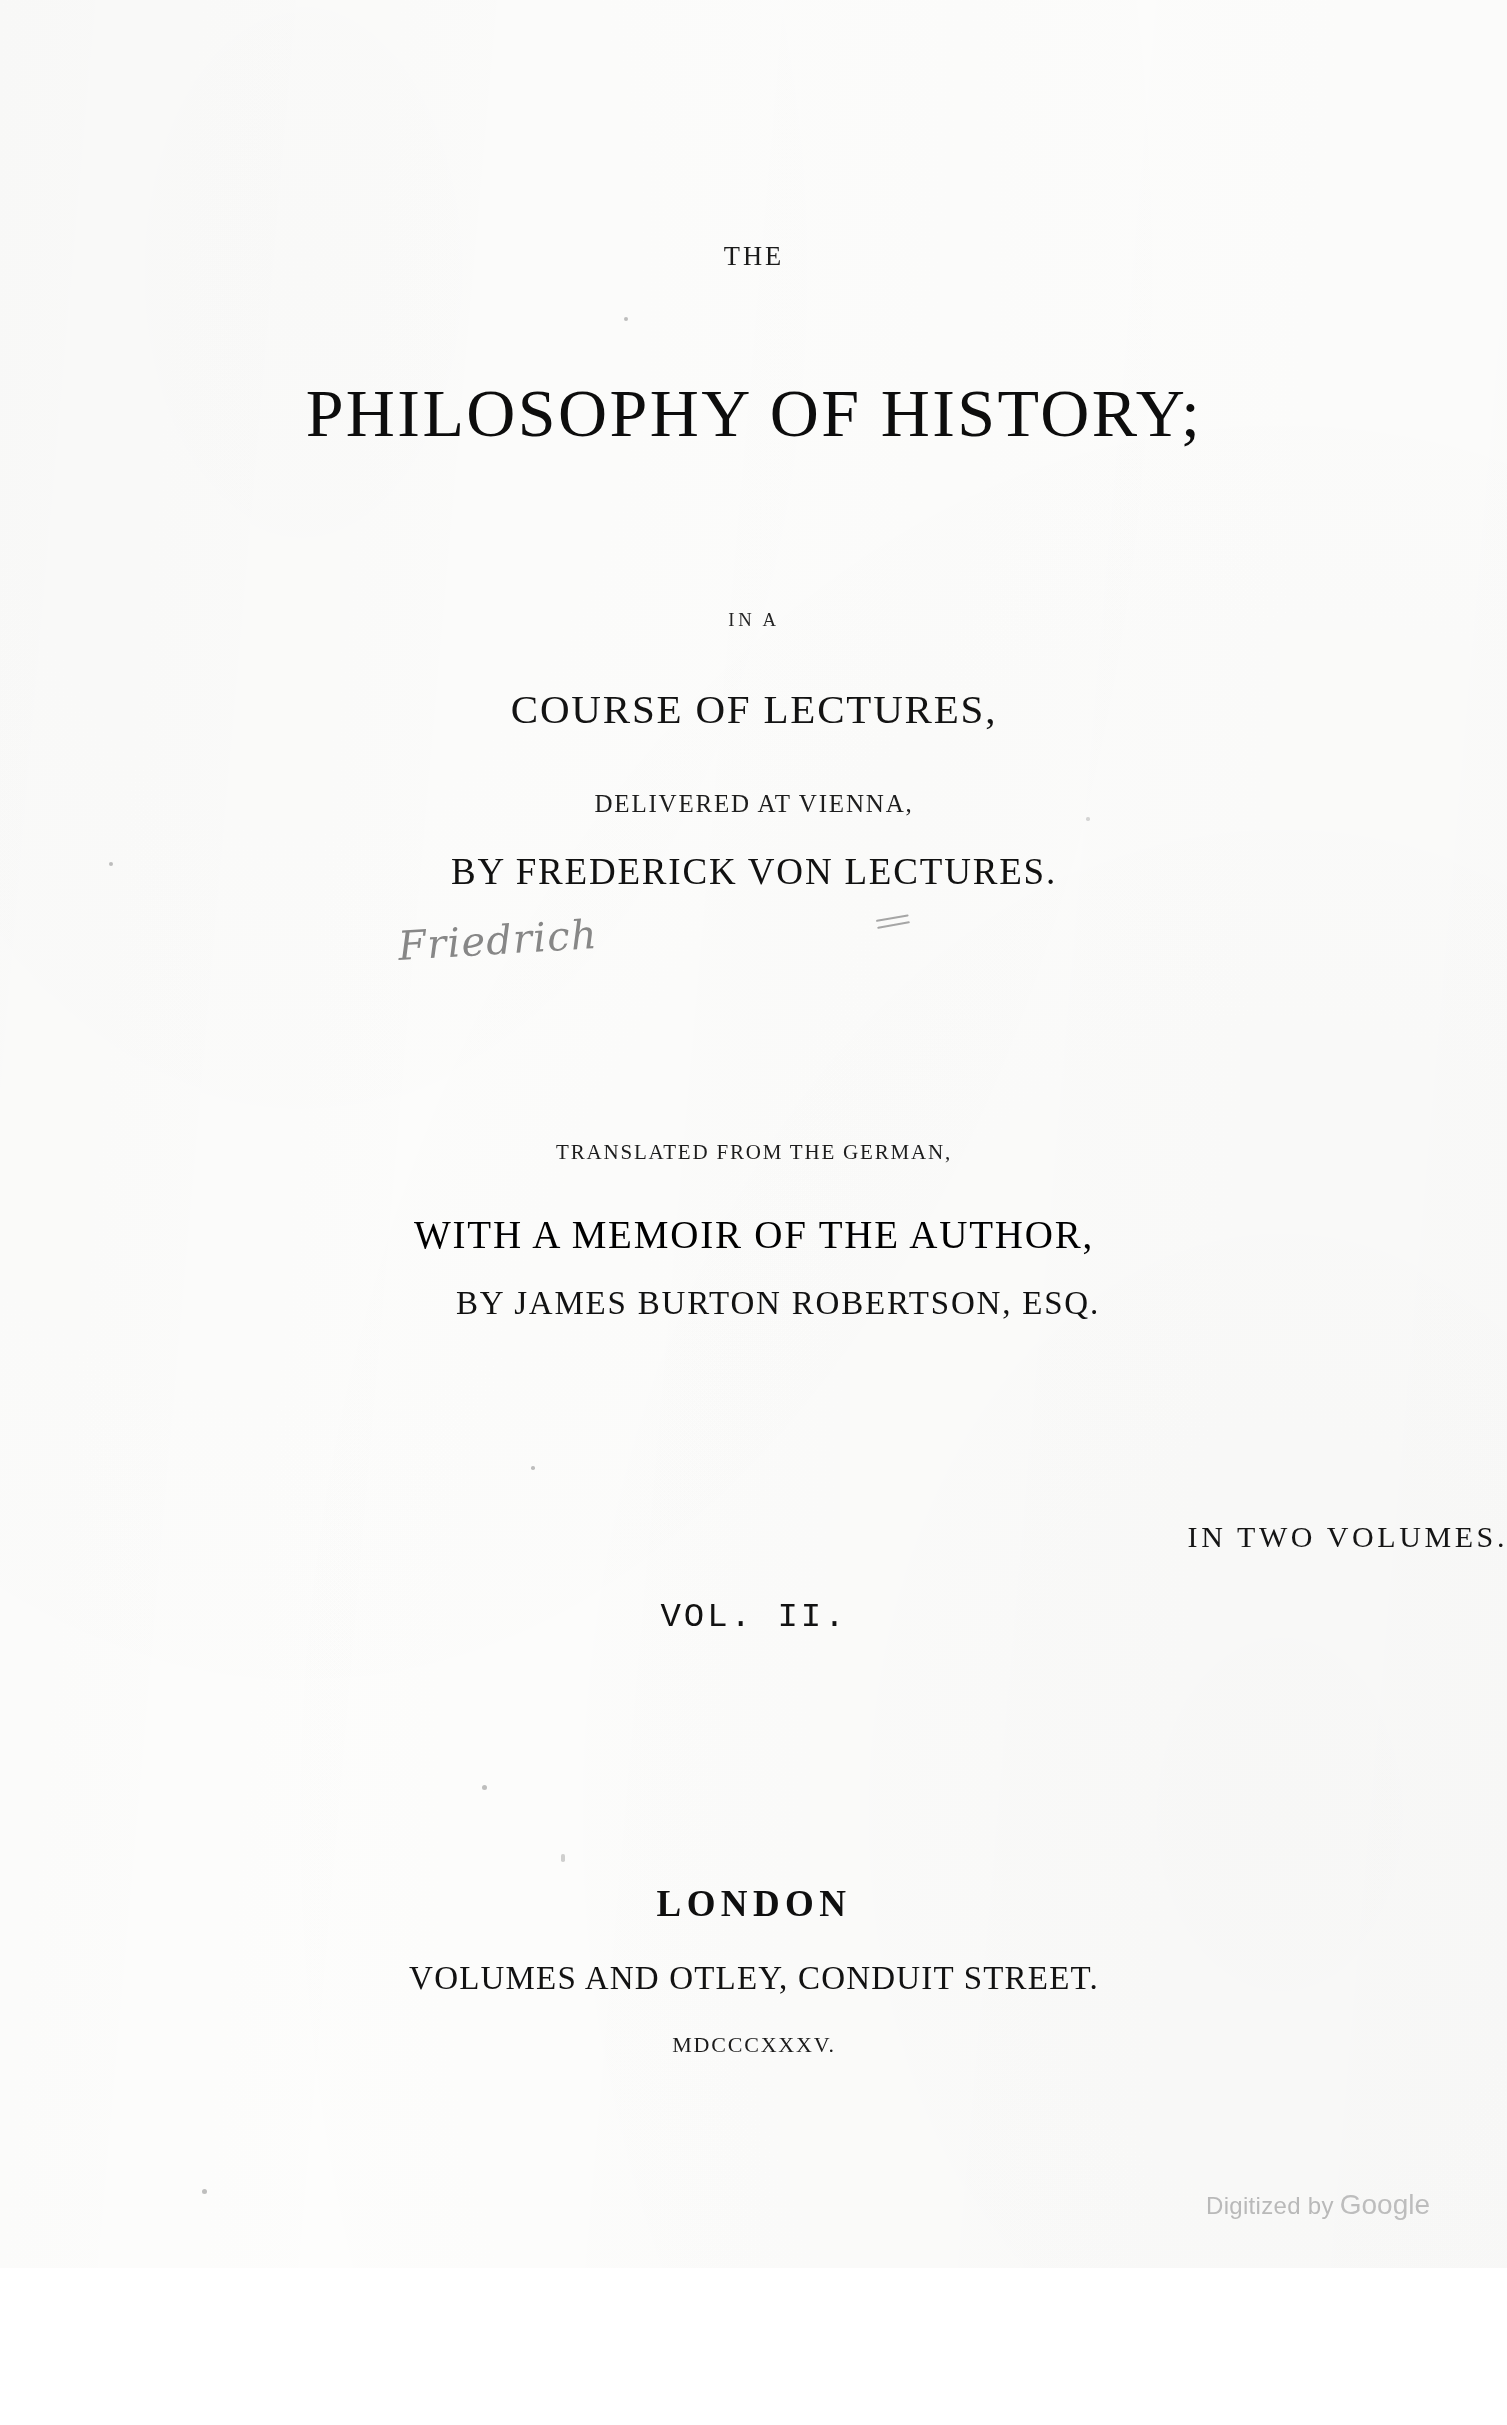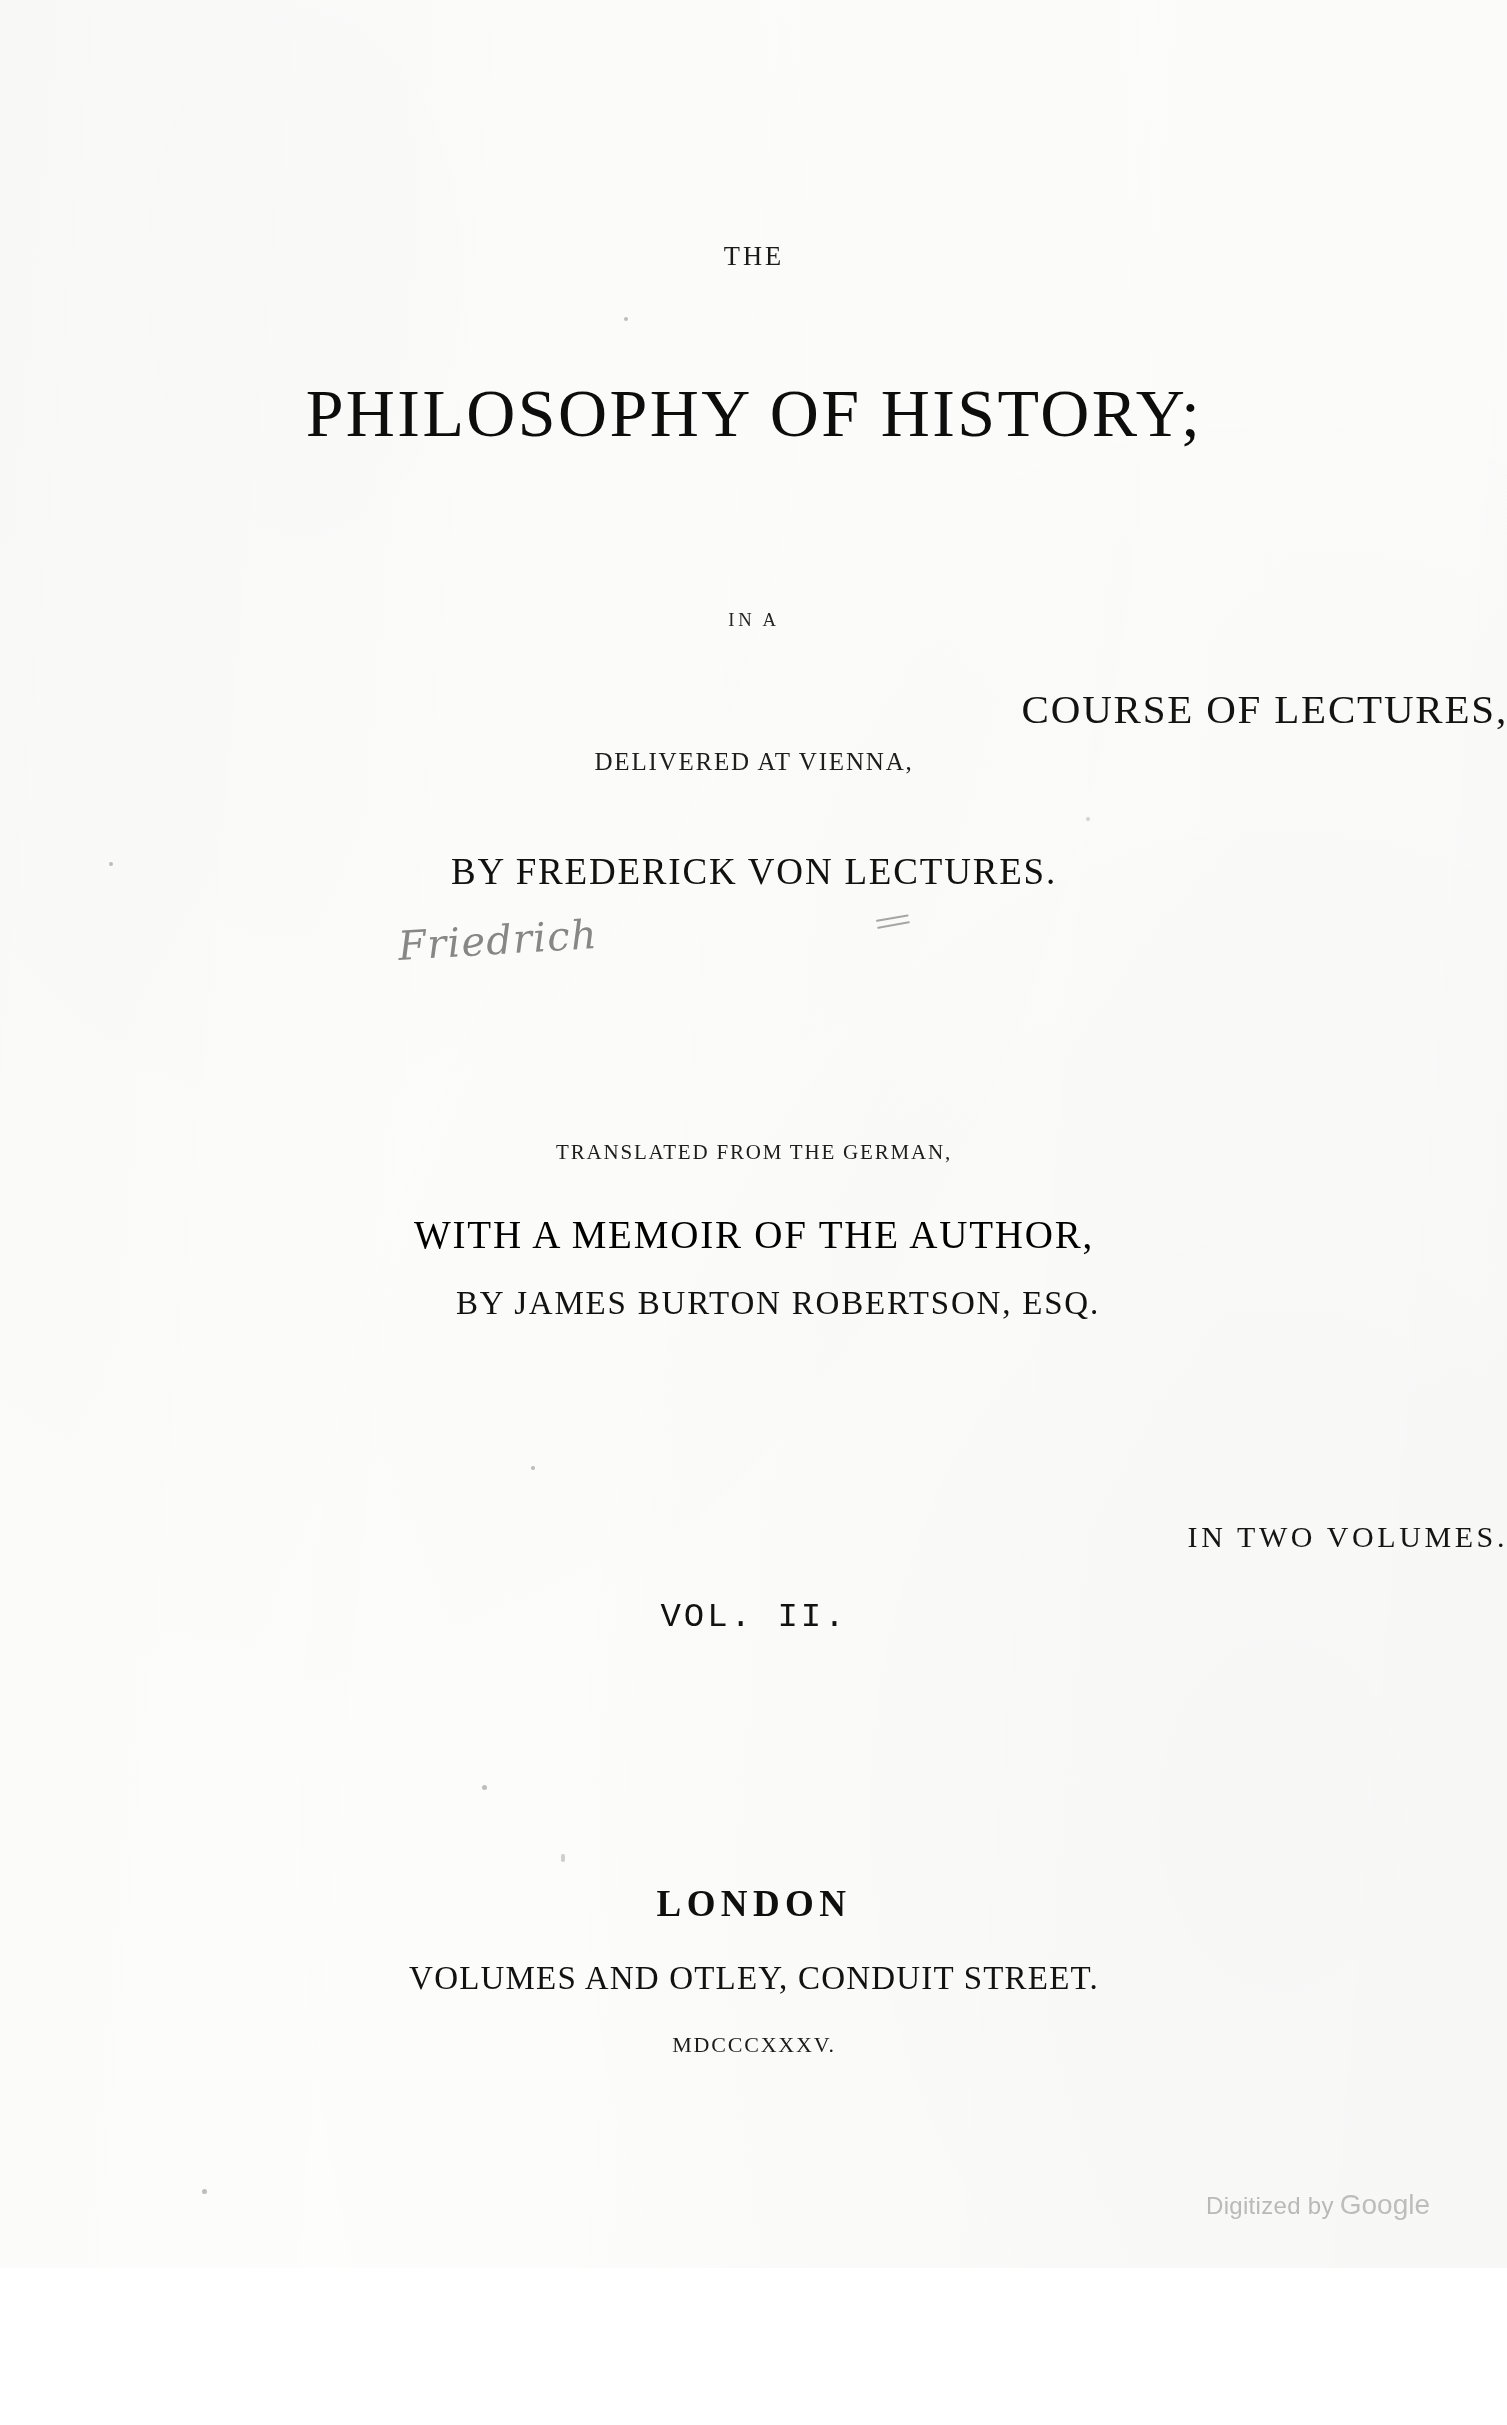--- a/index.html
+++ b/index.html
@@ -62,25 +62,24 @@
     font-size: 18.7px;
     letter-spacing: 3.6px;
     color: #242424;
   }
   .l-course {
     position: absolute;
     top: 685px; left: 0; right: 0;
     font-size: 41px;
     letter-spacing: 1.8px;
     color: #131313;
-    text-align: right;
   }
   .l-delivered {
     position: absolute;
-    top: 748px; left: 0; right: 0;
+    top: 790px; left: 0; right: 0;
     font-size: 25px;
     letter-spacing: 1.8px;
     color: #1d1d1d;
   }
   .l-author {
     position: absolute;
     top: 850px; left: 0; right: 0;
     font-size: 37px;
     letter-spacing: 1.8px;
     color: #111111;

